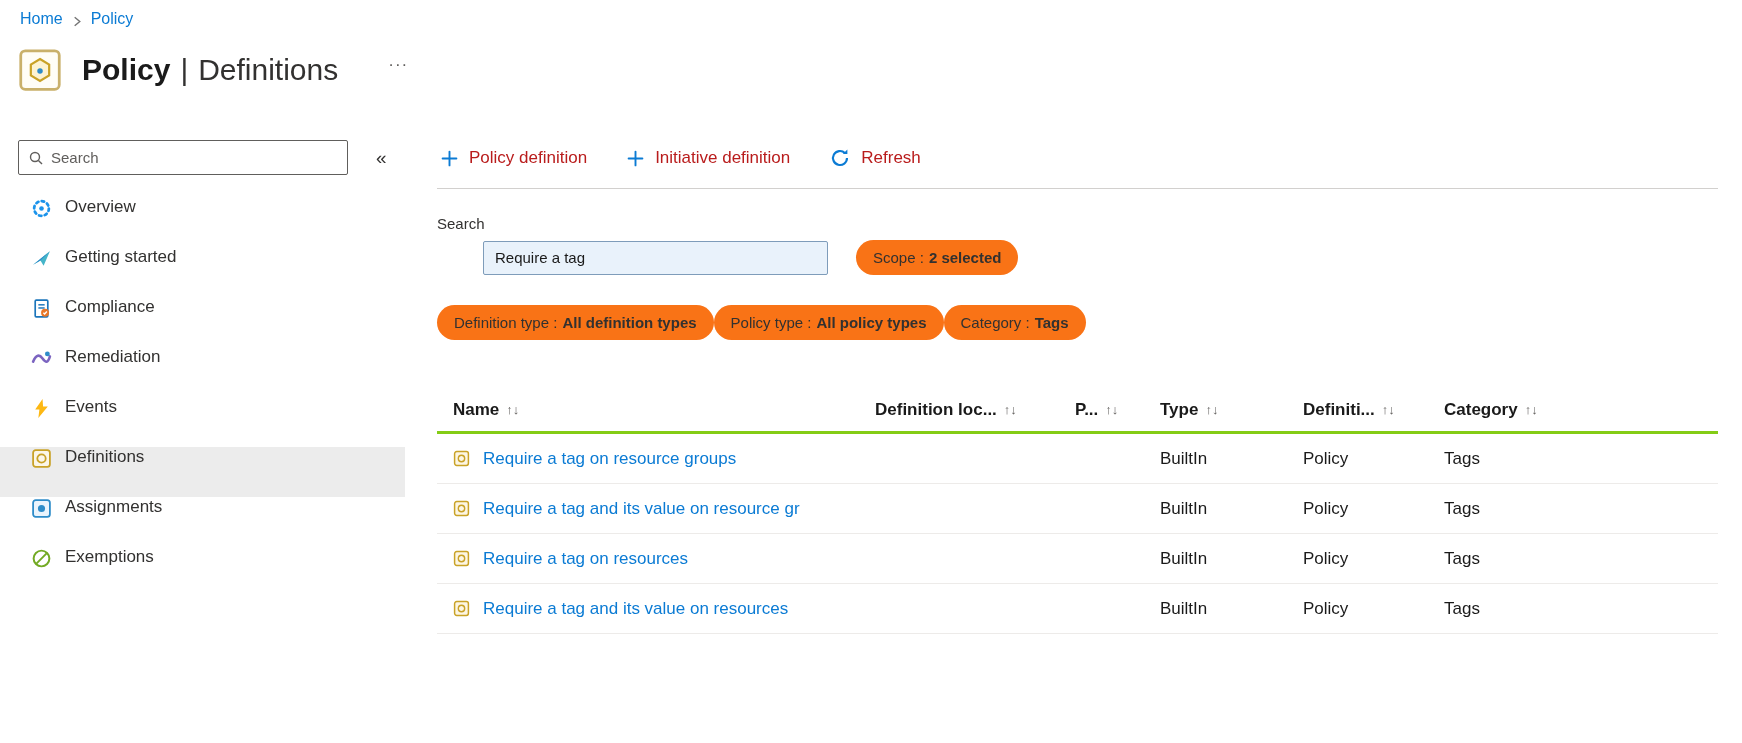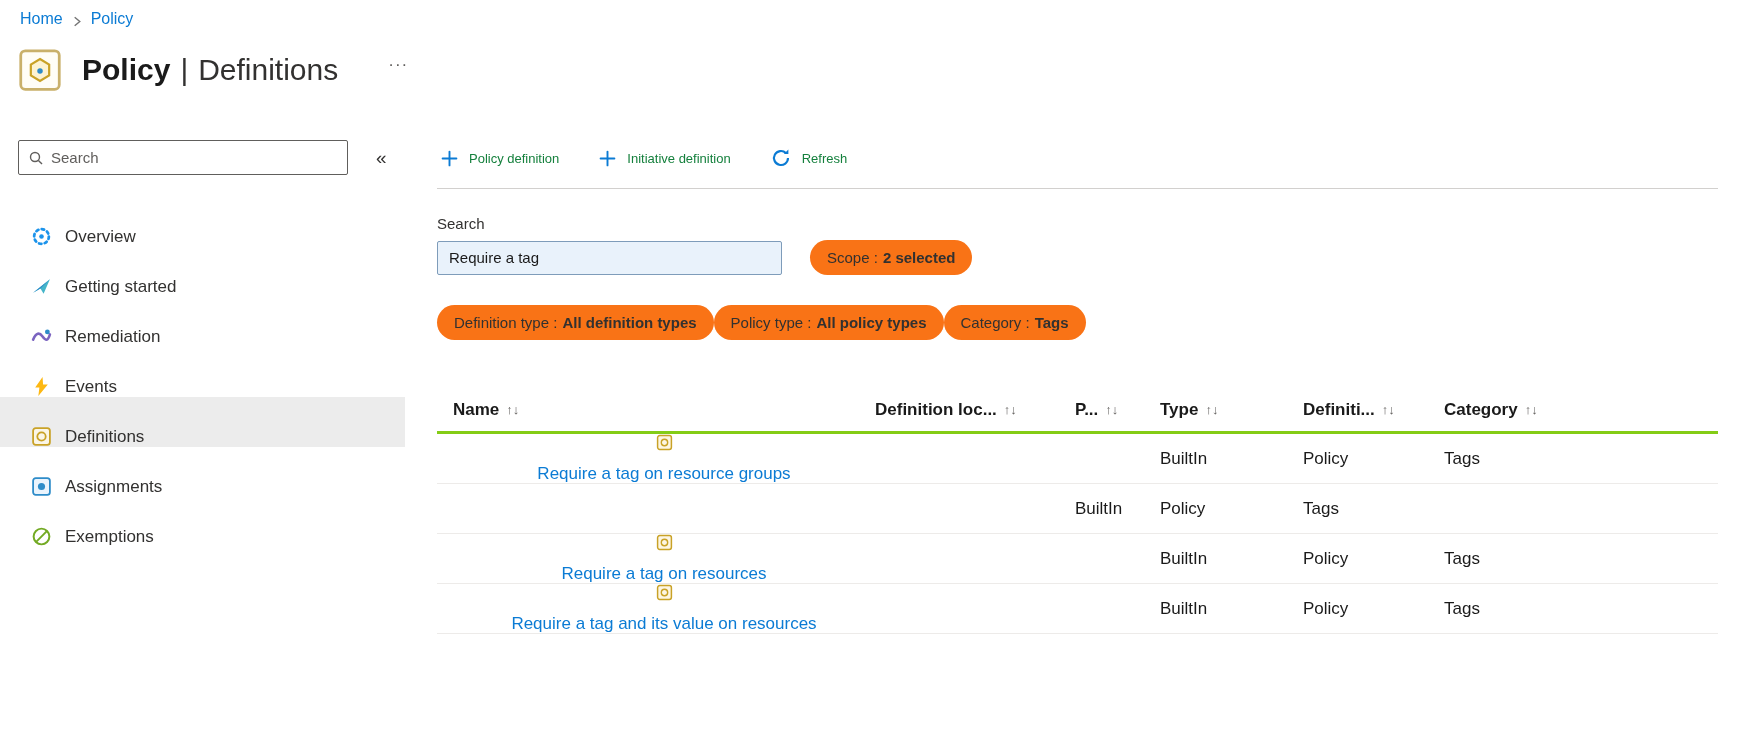--- a/index.html
+++ b/index.html
@@ -32,48 +32,48 @@
 
   
   .sidebar-search-row { display:flex; align-items:center; padding-left:18px; }
   .search-box { display:flex; align-items:center; width:330px; height:35px; border:1px solid #605e5c; border-radius:2px; background:#fff; }
   .search-box .sicon { display:flex; margin-left:9px; }
   .search-box input { border:none; outline:none; flex:1; min-width:0; font-size:15px; padding:0 8px 0 7px; font-family:inherit; color:#323130; background:transparent; }
   .search-box input::placeholder { color:#605e5c; }
   .collapse-btn { margin-left:22px; background:none; border:none; font-size:19px; color:#323130; cursor:pointer; padding:2px 6px; font-family:inherit; }
 
   .side-nav { margin-top:22px; }
-  .side-item { display:flex; align-items:flex-end; height:50px; padding-left:30px; font-size:17px; cursor:pointer; }
+  .side-item { display:flex; align-items:flex-start; height:50px; padding-left:30px; font-size:17px; cursor:pointer; }
   .side-item.selected { background:#ececec; }
   .side-icon { width:22px; height:22px; margin-right:13px; flex:none; display:flex; align-items:center; justify-content:center; }
   .side-section { font-size:17px; font-weight:700; color:#1a1a1a; padding:26px 0 6px 18px; }
 
   
   .toolbar { display:flex; align-items:center; height:36px; gap:32px; }
-  .tb-btn { display:flex; align-items:center; gap:11px; background:none; border:none; font-size:13px; color:#15803d; font-family:inherit; cursor:pointer; padding:0 4px; }
+  .tb-btn { display:flex; align-items:center; gap:11px; background:none; border:none; font-size:17px; color:#b91c1c; font-family:inherit; cursor:pointer; padding:0 4px; }
   .tb-btn .ticon { display:flex; }
   .divider { height:1px; background:#d2d0ce; margin-top:12px; }
 
   
   .search-label { margin-top:26px; font-size:15px; color:#323130; }
-  .filter-row1 { display:flex; align-items:center; margin-top:8px; gap:28px; }
+  .filter-row1 { display:flex; align-items:center; margin-top:8px; gap:28px;margin-left:46px; }
   .filter-search { width:345px; height:34px; background:#e9f2fb; border:1px solid #7e9cba; border-radius:2px; font-size:15px; padding:0 11px; font-family:inherit; color:#1a1a1a; outline:none; }
   .filter-row2 { display:flex; align-items:center; margin-top:30px; }
   .pill { display:inline-flex; align-items:center; gap:5px; height:35px; padding:0 17px; background:#f97316; border-radius:18px; font-size:15px; color:#323130; cursor:pointer; white-space:nowrap; }
   .pill .pill-value { font-weight:700; }
 
   
   .def-table { margin-top:48px; }
   .thead, .trow { display:grid; grid-template-columns:438px 200px 85px 143px 141px 1fr; align-items:center; }
   .thead { height:46px; font-size:17px; font-weight:700; color:#1a1a1a; border-bottom:3px solid #84cc16; }
   .th { display:flex; align-items:center; gap:7px; white-space:nowrap; overflow:hidden; }
   .th.first { padding-left:16px; }
   .sort { font-weight:400; color:#605e5c; font-size:13px; }
   .trow { height:50px; font-size:17px; border-bottom:1px solid #edebe9; }
-  .name-cell { display:flex; align-items:center; gap:13px; padding-left:16px; overflow:hidden; white-space:nowrap;flex-direction:column; }
+  .name-cell { display:flex; align-items:center; gap:13px; padding-left:16px; overflow:hidden; white-space:nowrap; }
   .row-icon { flex:none; display:flex; }
   .name-link { color:#0b7bd4; overflow:hidden; white-space:nowrap; text-overflow:clip; }
   .cell { white-space:nowrap; overflow:hidden; color:#1a1a1a; }
 </style>
 </head>
 <body>
 
 <div class="page">
 
   <div class="breadcrumb">
@@ -133,20 +133,32 @@
             <svg width="21" height="21" viewBox="0 0 20 20">
                 <path d="M2 16L18 3l-6 14-3-5z" fill="#45b5c9"></path>
                 <path d="M2 16L18 3 9 12z" fill="#2e8cc9"></path>
               </svg>
           </span>
           <span class="side-label">Getting started</span>
         </div>
         <div class="side-item">
           <span class="side-icon">
             <svg width="21" height="21" viewBox="0 0 20 20">
+                <rect x="4" y="2" width="12" height="16" rx="1" fill="#ffffff" stroke="#1b75bb" stroke-width="1.6"></rect>
+                <line x1="7" y1="6.5" x2="13" y2="6.5" stroke="#1b75bb" stroke-width="1.4"></line>
+                <line x1="7" y1="9.5" x2="13" y2="9.5" stroke="#1b75bb" stroke-width="1.4"></line>
+                <circle cx="13.4" cy="14" r="3.8" fill="#e97627"></circle>
+                <path d="M11.8 14l1.2 1.2 2.1-2.3" stroke="#ffffff" stroke-width="1.3" fill="none"></path>
+              </svg>
+          </span>
+          <span class="side-label">Compliance</span>
+        </div>
+        <div class="side-item">
+          <span class="side-icon">
+            <svg width="21" height="21" viewBox="0 0 20 20">
                 <path d="M2 13c3-7 6-7 9-3s5 5 7-2" fill="none" stroke="#7b64c0" stroke-width="2.5" stroke-linecap="round"></path>
                 <circle cx="15.6" cy="5.6" r="2.3" fill="#2e8cc9"></circle>
               </svg>
           </span>
           <span class="side-label">Remediation</span>
         </div>
         <div class="side-item">
           <span class="side-icon">
             <svg width="21" height="21" viewBox="0 0 20 20">
                 <path d="M11 1L4 11h4L7 19 16 8h-4.5z" fill="#fdb813"></path>
@@ -282,20 +294,29 @@
             <a class="name-link">Require a tag on resource groups</a>
           </div>
           <div class="cell"></div>
           <div class="cell"></div>
           <div class="cell">BuiltIn</div>
           <div class="cell">Policy</div>
           <div class="cell">Tags</div>
         </div>
 
         <div class="trow">
+          <div class="name-cell">
+            <span class="row-icon">
+              <svg width="17" height="17" viewBox="0 0 16 16">
+                  <rect x="1.5" y="1.5" width="13" height="13" rx="2" fill="#fdf6e3" stroke="#c9a227" stroke-width="1.4"></rect>
+                  <circle cx="8" cy="8" r="3" fill="none" stroke="#c9a227" stroke-width="1.3"></circle>
+                </svg>
+            </span>
+            <a class="name-link">Require a tag and its value on resource gr</a>
+          </div>
           <div class="cell"></div>
           <div class="cell"></div>
           <div class="cell">BuiltIn</div>
           <div class="cell">Policy</div>
           <div class="cell">Tags</div>
         </div>
 
         <div class="trow">
           <div class="name-cell">
             <span class="row-icon">

